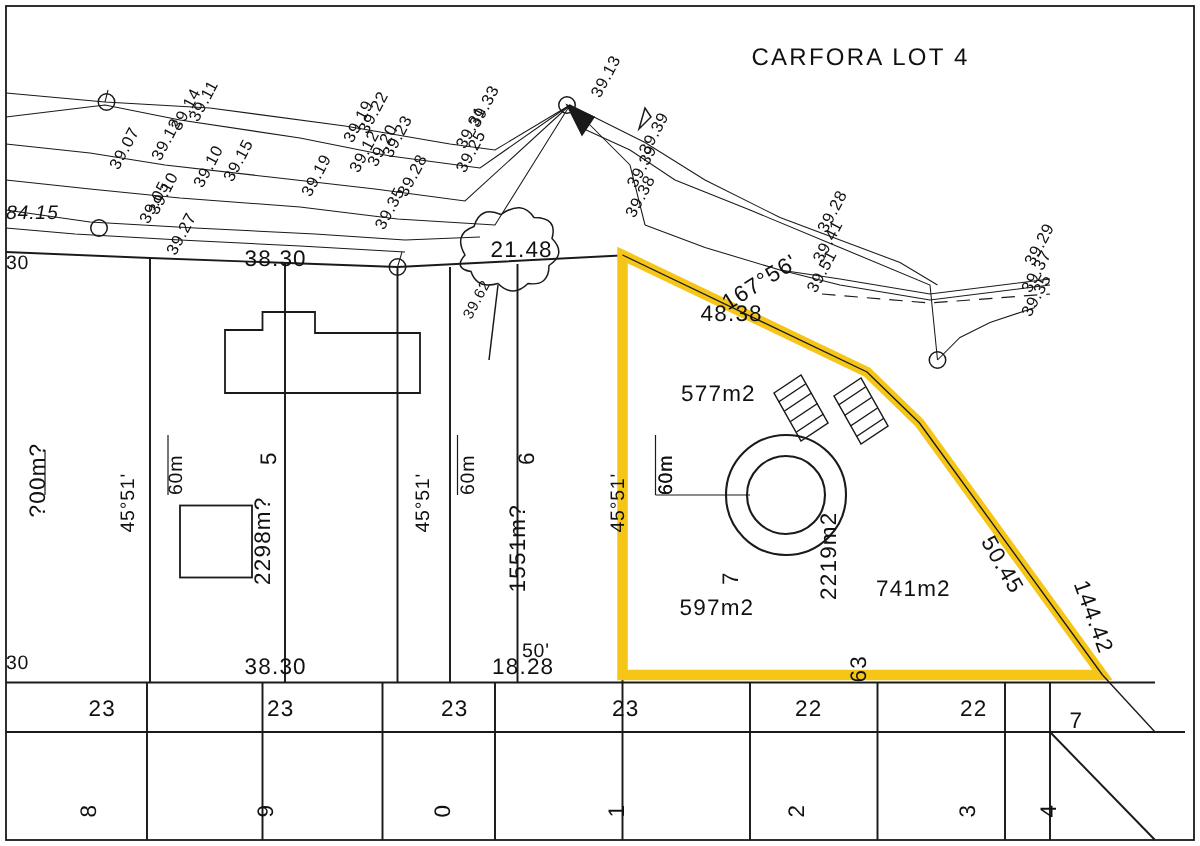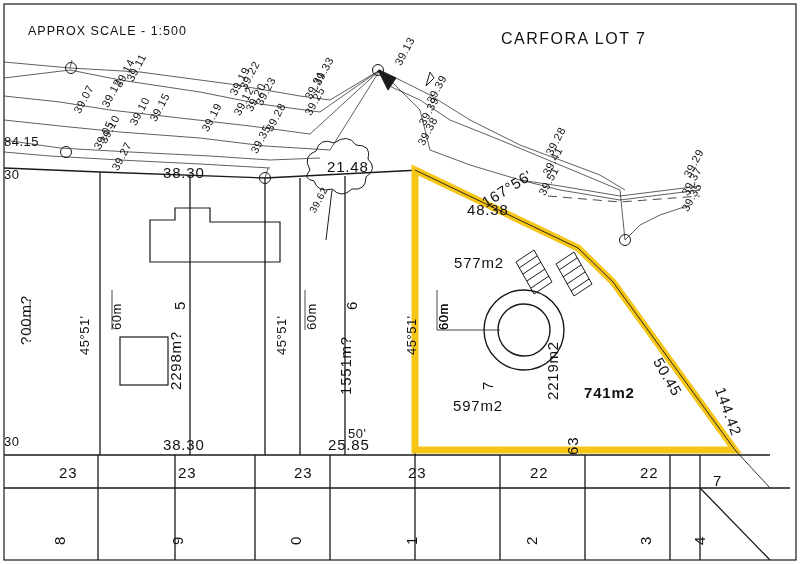--- a/index.html
+++ b/index.html
@@ -160,22 +160,21 @@
 
     <path d="M415 170 L578 248 L613 282 L735 450 L415 450 Z" fill="none" stroke="#F5C518" stroke-width="7" stroke-linejoin="miter"></path>
 
     <g stroke="#1a1a1a" fill="none" stroke-width="0.9">
       <path d="M415 170 L578 248 L613 282 L735 450"></path>
       <path d="M735 450 L770 488"></path>
     </g>
 
   </svg>
 
-  <div class="lbl title-text" style="left:501px; top:31px;">CARFORA LOT 7</div>
-  <div class="lbl scale-text" style="left:28px; top:25px;">APPROX SCALE - 1:500</div>
+  <div class="lbl title-text" style="left:501px; top:31px;">CARFORA LOT 4</div>
 
   <div class="lbl sm r60" style="left:72px; top:110px;">39.07</div>
   <div class="lbl sm r60" style="left:100px; top:104px;">39.12</div>
   <div class="lbl sm r60" style="left:98px; top:140px;">39.10</div>
   <div class="lbl sm r60" style="left:113px; top:84px;">39.14</div>
   <div class="lbl sm r60" style="left:125px; top:78px;">39.11</div>
   <div class="lbl sm r60" style="left:92px; top:146px;">39.05</div>
   <div class="lbl sm r60" style="left:128px; top:122px;">39.10</div>
   <div class="lbl sm r60" style="left:148px; top:118px;">39.15</div>
   <div class="lbl sm r60" style="left:110px; top:167px;">39.27</div>
@@ -196,21 +195,21 @@
   <div class="lbl sm r60" style="left:425px; top:100px;">39.39</div>
   <div class="lbl sm r60" style="left:417px; top:122px;">39.39</div>
   <div class="lbl sm r60" style="left:416px; top:142px;">39.38</div>
   <div class="lbl sm r60" style="left:544px; top:152px;">39.28</div>
   <div class="lbl sm r60" style="left:541px; top:172px;">39.41</div>
   <div class="lbl sm r60" style="left:537px; top:192px;">39.51</div>
   <div class="lbl sm r60" style="left:682px; top:174px;">39.29</div>
   <div class="lbl sm r60" style="left:680px; top:192px;">39.37</div>
   <div class="lbl sm r60" style="left:680px; top:208px;">39.35</div>
 
-  <div class="lbl med" style="left:4px; top:135px;">84.15</div>
+  <div class="lbl med" style="left:4px; top:135px;font-style:italic;">84.15</div>
   <div class="lbl big" style="left:163px; top:165px;">38.30</div>
   <div class="lbl big" style="left:327px; top:159px;">21.48</div>
   <div class="lbl xs r60" style="left:308px; top:210px;">39.62</div>
 
   <div class="lbl med" style="left:4px; top:168px;">30</div>
   <div class="lbl med" style="left:4px; top:435px;">30</div>
 
   <div class="lbl big r90" style="left:18px; top:345px;">?00m?</div>
   <div class="lbl med r90" style="left:78px; top:355px;">45°51'</div>
   <div class="lbl med r90" style="left:110px; top:330px;">60m</div>
@@ -218,32 +217,32 @@
   <div class="lbl big r90" style="left:168px; top:390px;">2298m?</div>
   <div class="lbl med r90" style="left:275px; top:355px;">45°51'</div>
   <div class="lbl med r90" style="left:305px; top:330px;">60m</div>
   <div class="lbl big r90" style="left:344px; top:310px;">6</div>
   <div class="lbl big r90" style="left:338px; top:395px;">1551m?</div>
   <div class="lbl med r90" style="left:405px; top:355px;">45°51'</div>
   <div class="lbl med r90" style="left:437px; top:330px;">60m</div>
 
   <div class="lbl big" style="left:454px; top:255px;">577m2</div>
   <div class="lbl big" style="left:453px; top:398px;">597m2</div>
-  <div class="lbl big" style="left:584px; top:385px;font-weight:bold;">741m2</div>
+  <div class="lbl big" style="left:584px; top:385px;">741m2</div>
   <div class="lbl big r90" style="left:545px; top:400px;">2219m2</div>
   <div class="lbl big r90" style="left:480px; top:390px;">7</div>
 
   <div class="lbl big r30" style="left:479px; top:197px;">167°56'</div>
   <div class="lbl big" style="left:467px; top:202px;">48.38</div>
   <div class="lbl big rm60" style="left:664px; top:355px;">50.45</div>
   <div class="lbl big rm70" style="left:727px; top:385px;">144.42</div>
   <div class="lbl big r90" style="left:565px; top:455px;">63</div>
 
   <div class="lbl big" style="left:163px; top:437px;">38.30</div>
-  <div class="lbl big" style="left:328px; top:437px;">25.85</div>
+  <div class="lbl big" style="left:328px; top:437px;">18.28</div>
   <div class="lbl med" style="left:302px; top:427px;margin-left:46px;">50'</div>
 
   <div class="lbl big" style="left:59px; top:465px;">23</div>
   <div class="lbl big" style="left:178px; top:465px;">23</div>
   <div class="lbl big" style="left:294px; top:465px;">23</div>
   <div class="lbl big" style="left:408px; top:465px;">23</div>
   <div class="lbl big" style="left:530px; top:465px;">22</div>
   <div class="lbl big" style="left:640px; top:465px;">22</div>
   <div class="lbl big" style="left:713px; top:473px;">7</div>
 

